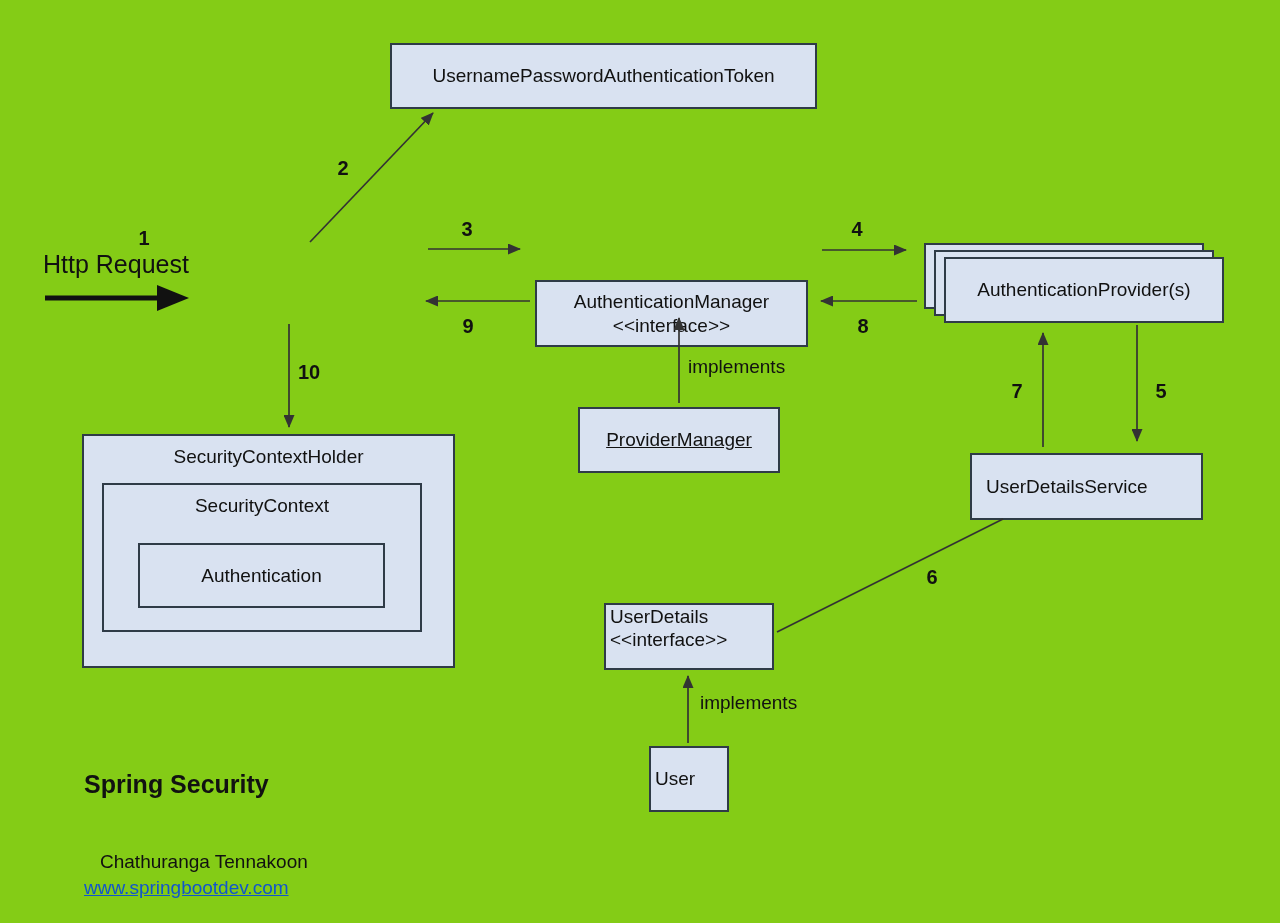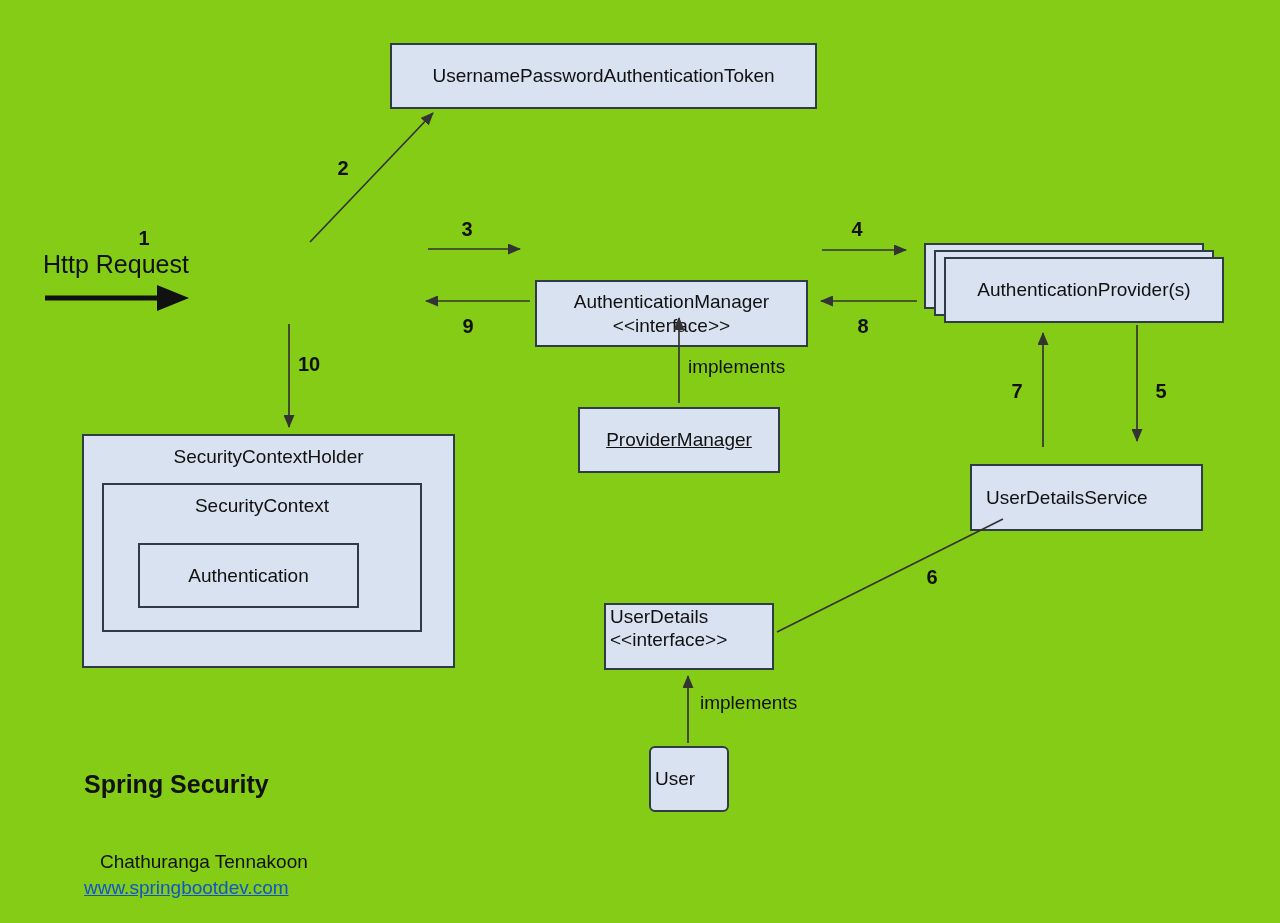--- a/index.html
+++ b/index.html
@@ -84,54 +84,54 @@
     <div class="box" style="left:10px;top:7px;width:280px;height:66px;"></div>
     <div class="box" style="left:20px;top:14px;width:280px;height:66px;">
       <span>AuthenticationProvider(s)</span>
     </div>
   </div>
 
   <div class="box" style="left:578px;top:407px;width:202px;height:66px;text-decoration:underline;">
     <span>ProviderManager</span>
   </div>
 
-  <div class="box left" style="left:970px;top:464px;width:233px;height:67px;padding-left:14px;">
+  <div class="box left" style="left:970px;top:453px;width:233px;height:67px;padding-left:14px;">
     <span>UserDetailsService</span>
   </div>
 
   <div class="box top-label" style="left:82px;top:434px;width:373px;height:234px;">
     <span>SecurityContextHolder</span>
   </div>
   <div class="box top-label" style="left:102px;top:483px;width:320px;height:149px;">
     <span>SecurityContext</span>
   </div>
-  <div class="box" style="left:138px;top:543px;width:221px;height:65px;">
+  <div class="box" style="left:138px;top:543px;width:247px;height:65px;">
     <span>Authentication</span>
   </div>
 
   <div class="box col left" style="left:604px;top:603px;width:170px;height:67px;align-items:flex-start;">
     <span>UserDetails</span>
     <span>&lt;&lt;interface&gt;&gt;</span>
   </div>
 
-  <div class="box left" style="left:649px;top:746px;width:80px;height:66px;border-radius:6px;">
+  <div class="box left" style="left:649px;top:746px;width:80px;height:66px;">
     <span>User</span>
   </div>
 
   <div class="http">Http Request</div>
   <div class="num" style="left:144px;top:227px;">1</div>
   <div class="num" style="left:343px;top:157px;">2</div>
   <div class="num" style="left:467px;top:218px;">3</div>
   <div class="num" style="left:857px;top:218px;">4</div>
   <div class="num" style="left:1161px;top:380px;">5</div>
   <div class="num" style="left:932px;top:566px;">6</div>
   <div class="num" style="left:1017px;top:380px;">7</div>
   <div class="num" style="left:863px;top:315px;">8</div>
   <div class="num" style="left:468px;top:315px;">9</div>
-  <div class="num" style="left:309px;top:353px;text-align:right;">10</div>
+  <div class="num" style="left:309px;top:361px;text-align:right;">10</div>
   <div class="lbl" style="left:688px;top:356px;">implements</div>
   <div class="lbl" style="left:700px;top:692px;">implements</div>
 
   <div class="title">
     <div>Spring Security</div>
   </div>
   <div class="author">Chathuranga Tennakoon</div>
   <a class="site">www.springbootdev.com</a>
 
 </div>

